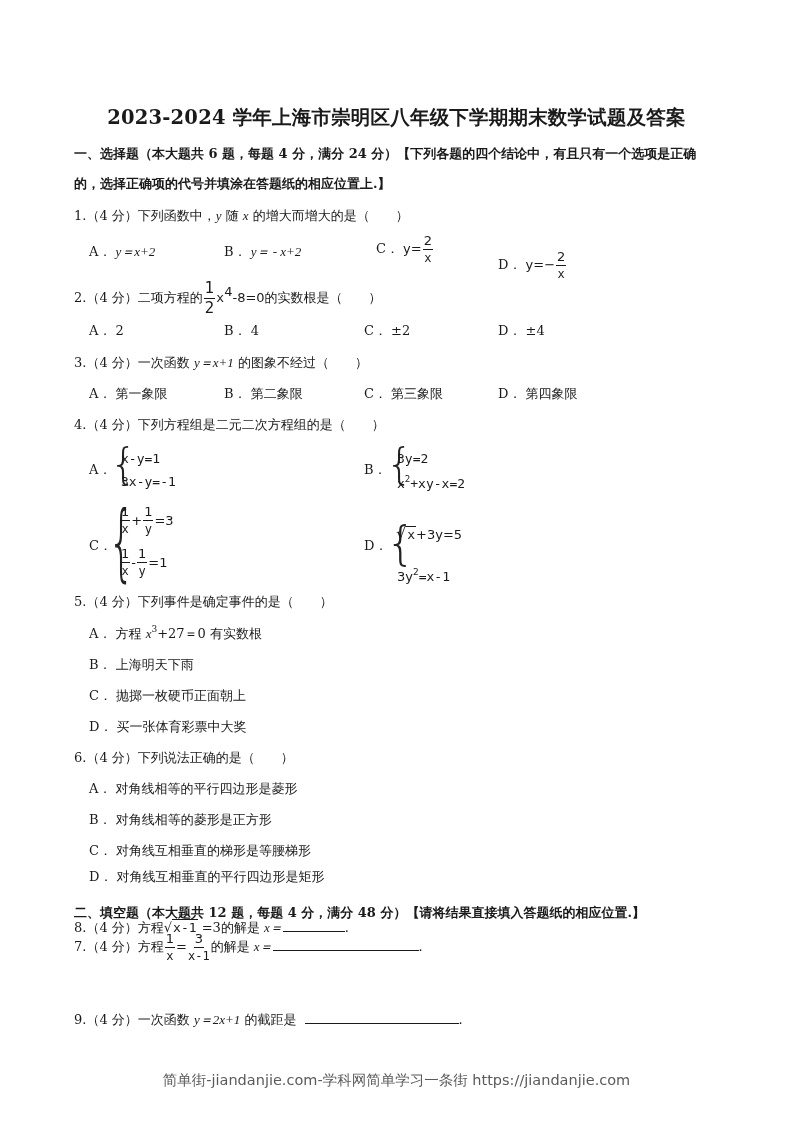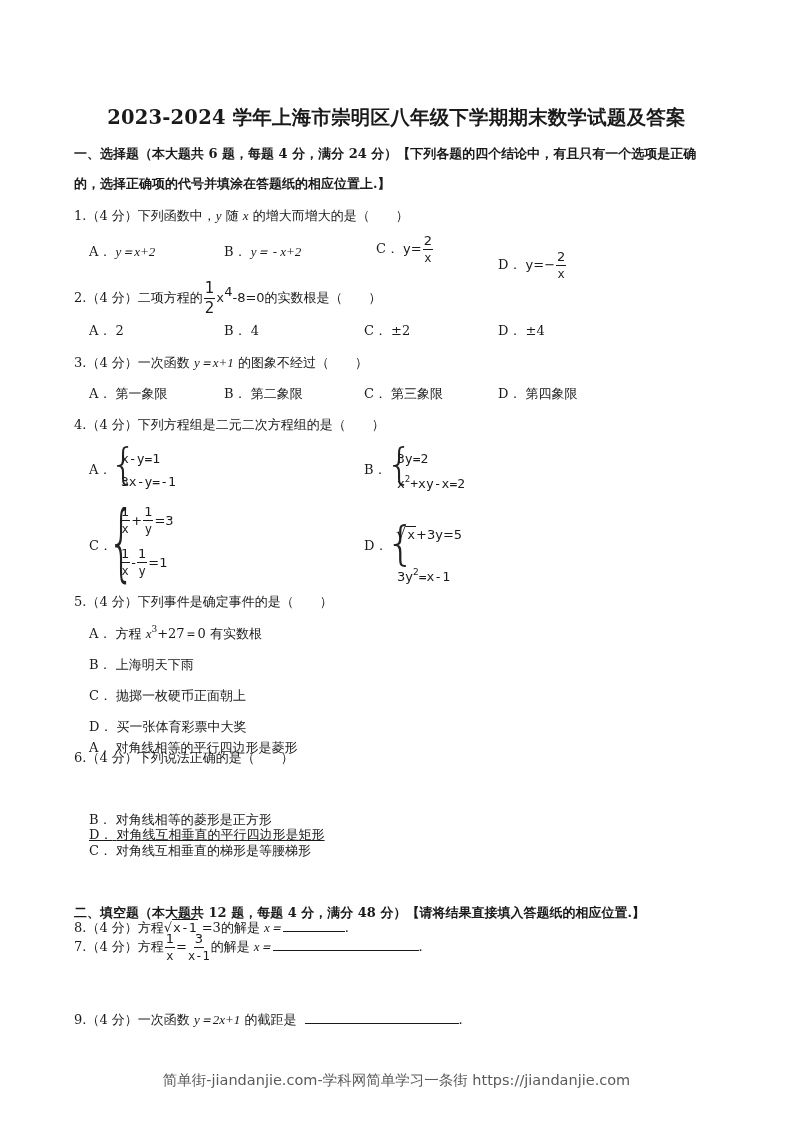--- a/index.html
+++ b/index.html
@@ -132,24 +132,24 @@
 
 <div class="abs q" style="top:593px;">5.（4 分）下列事件是确定事件的是（　　）</div>
 <div class="abs opt" style="left:89px; top:625px;">
   <span>A．</span> <span>方程 </span><span class="it">x</span><sup>3</sup><span>+27＝0 有实数根</span>
 </div>
 <div class="abs opt" style="left:89px; top:656px;"><span>B．</span> <span>上海明天下雨</span></div>
 <div class="abs opt" style="left:89px; top:687px;text-align:center;"><span>C．</span> <span>抛掷一枚硬币正面朝上</span></div>
 <div class="abs opt" style="left:89px; top:718px;"><span>D．</span> <span>买一张体育彩票中大奖</span></div>
 
 <div class="abs q" style="top:749px;">6.（4 分）下列说法正确的是（　　）</div>
-<div class="abs opt" style="left:89px; top:739px;"><span>A．</span> <span>对角线相等的平行四边形是菱形</span></div>
+<div class="abs opt" style="left:89px; top:780px;"><span>A．</span> <span>对角线相等的平行四边形是菱形</span></div>
 <div class="abs opt" style="left:89px; top:811px;"><span>B．</span> <span>对角线相等的菱形是正方形</span></div>
 <div class="abs opt" style="left:89px; top:842px;"><span>C．</span> <span>对角线互相垂直的梯形是等腰梯形</span></div>
-<div class="abs opt" style="left:89px; top:826px;text-decoration:underline;"><span>D．</span> <span>对角线互相垂直的平行四边形是矩形</span></div>
+<div class="abs opt" style="left:89px; top:868px;"><span>D．</span> <span>对角线互相垂直的平行四边形是矩形</span></div>
 
 <div class="abs section" style="top:904px;">二、填空题（本大题共 12 题，每题 4 分，满分 48 分）【请将结果直接填入答题纸的相应位置.】</div>
 
 <div class="abs q" style="top:932px;">
   <span>7.（4 分）方程</span><span class="frac">
       <span class="num">1</span>
       <span class="den">x</span>
     </span><span class="sans">=</span><span class="frac">
       <span class="num">3</span>
       <span class="den">x-1</span>

